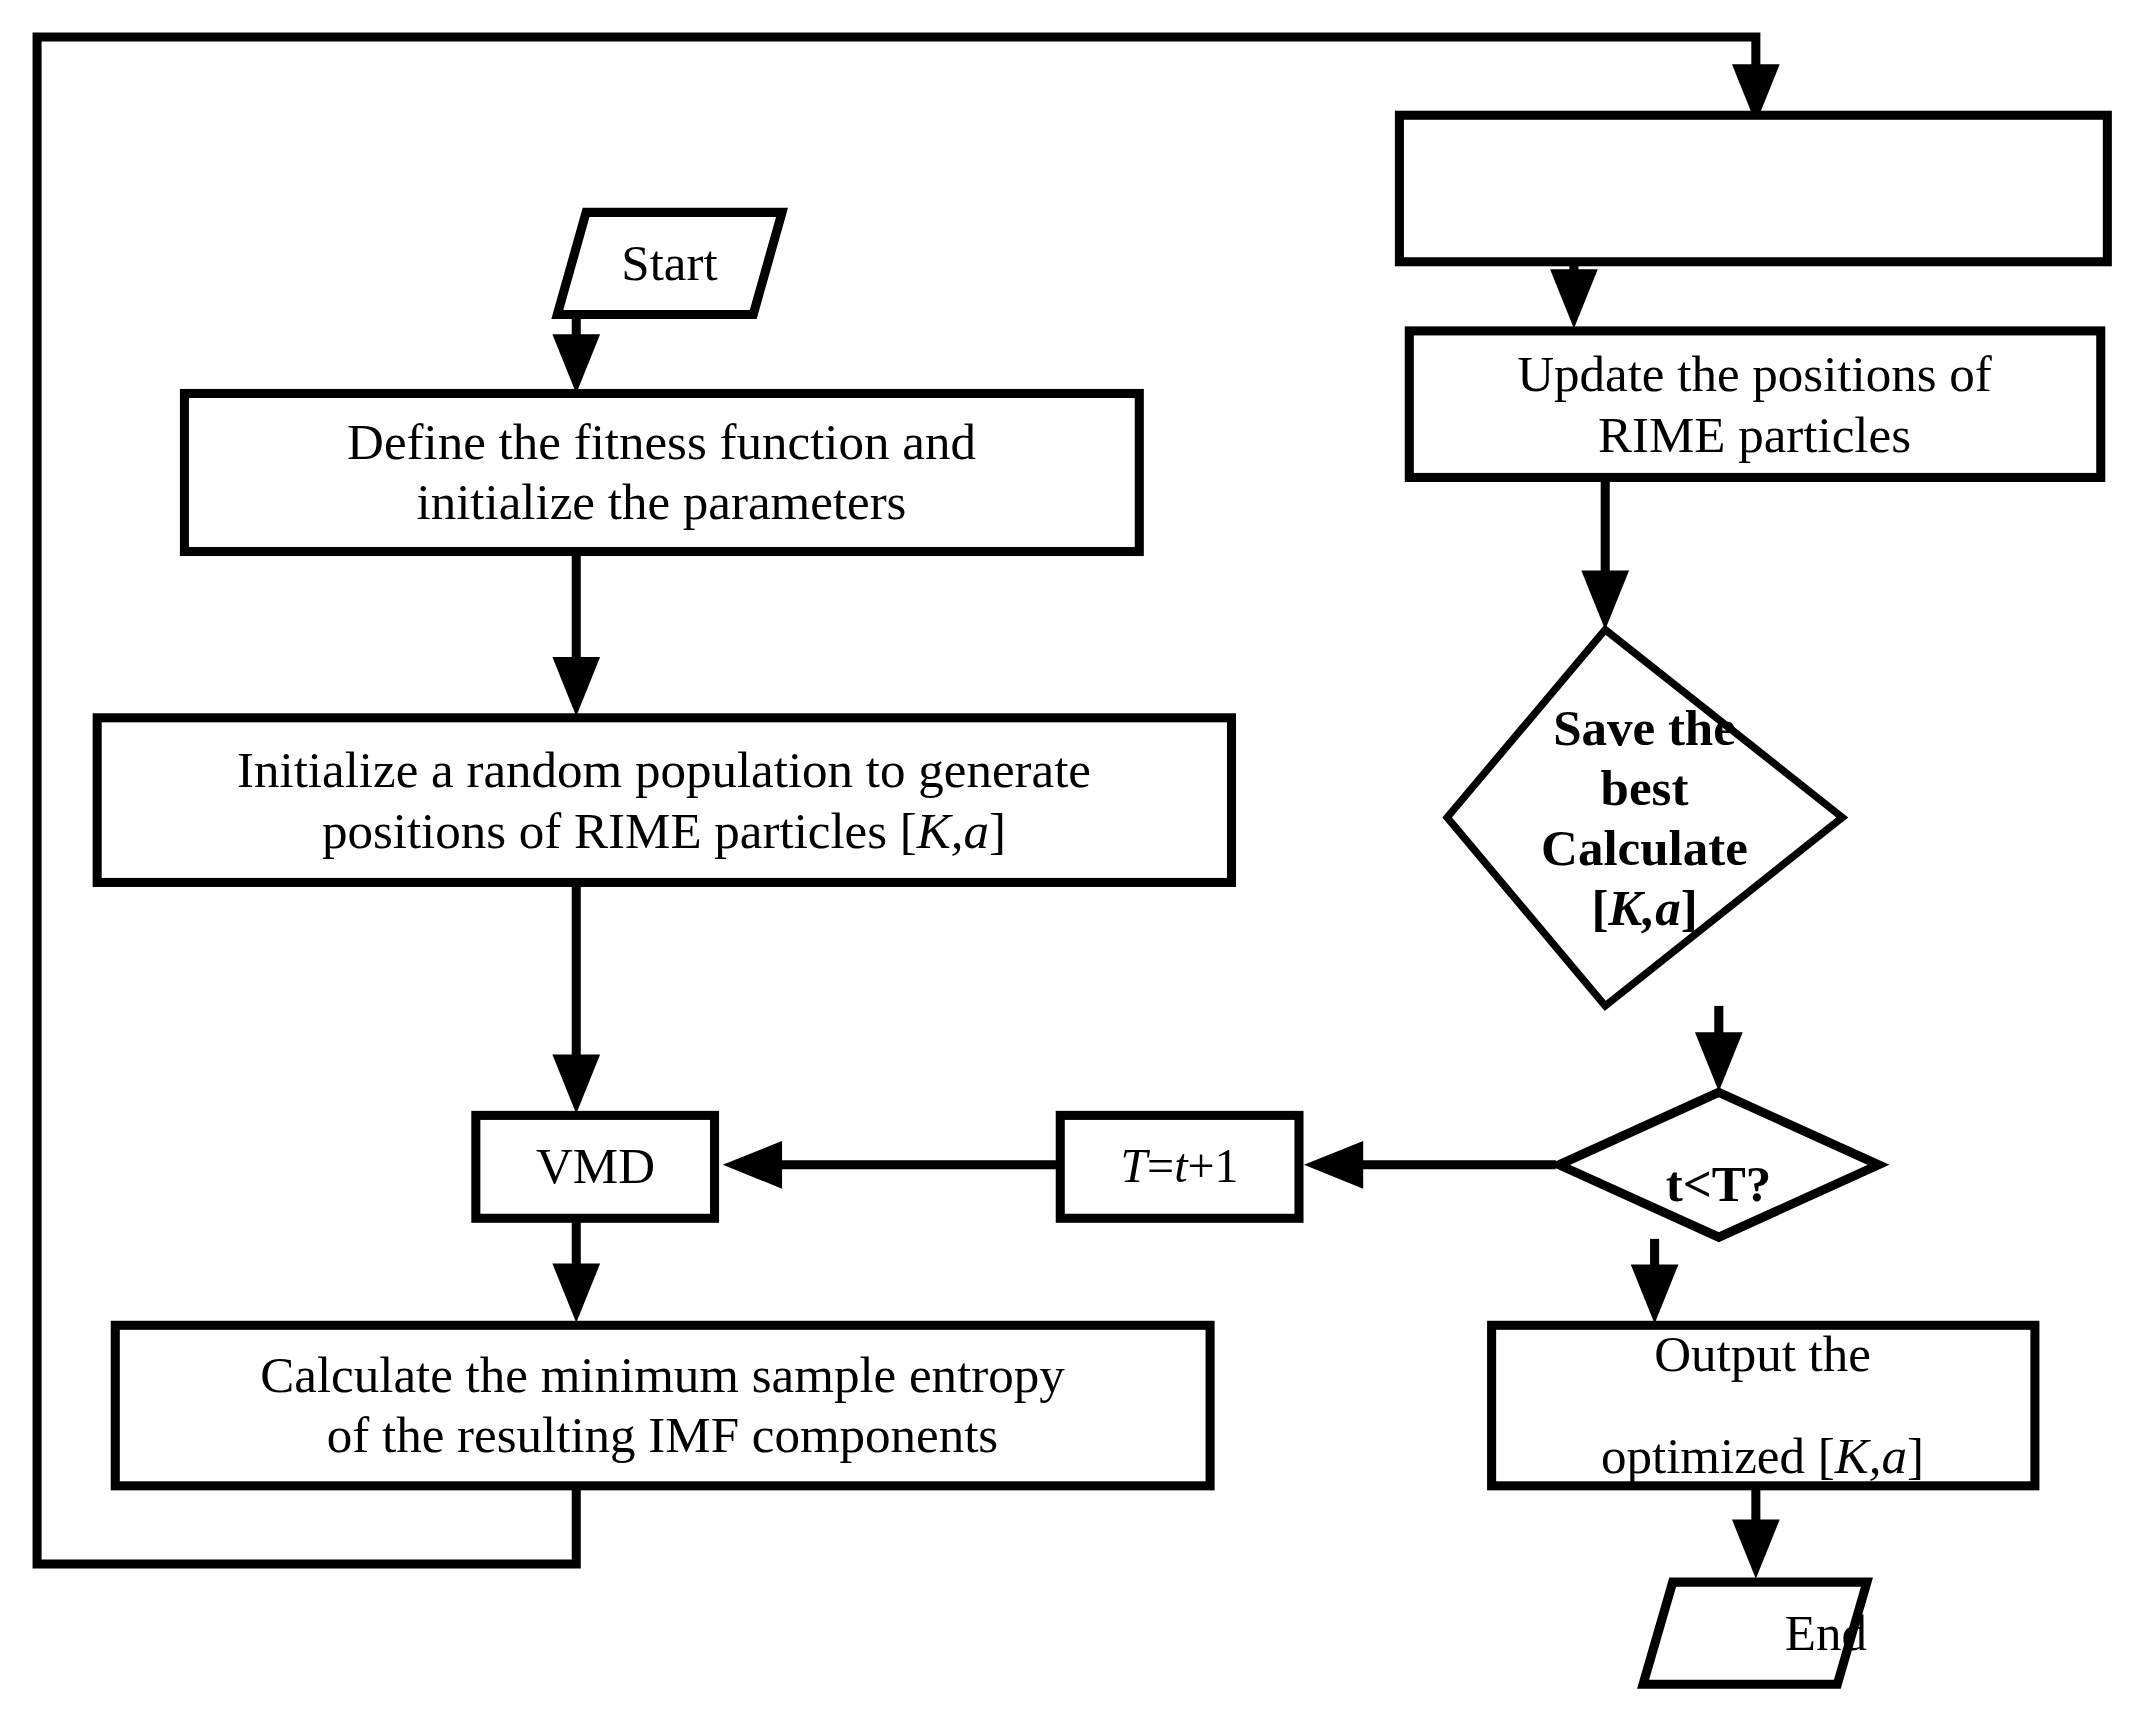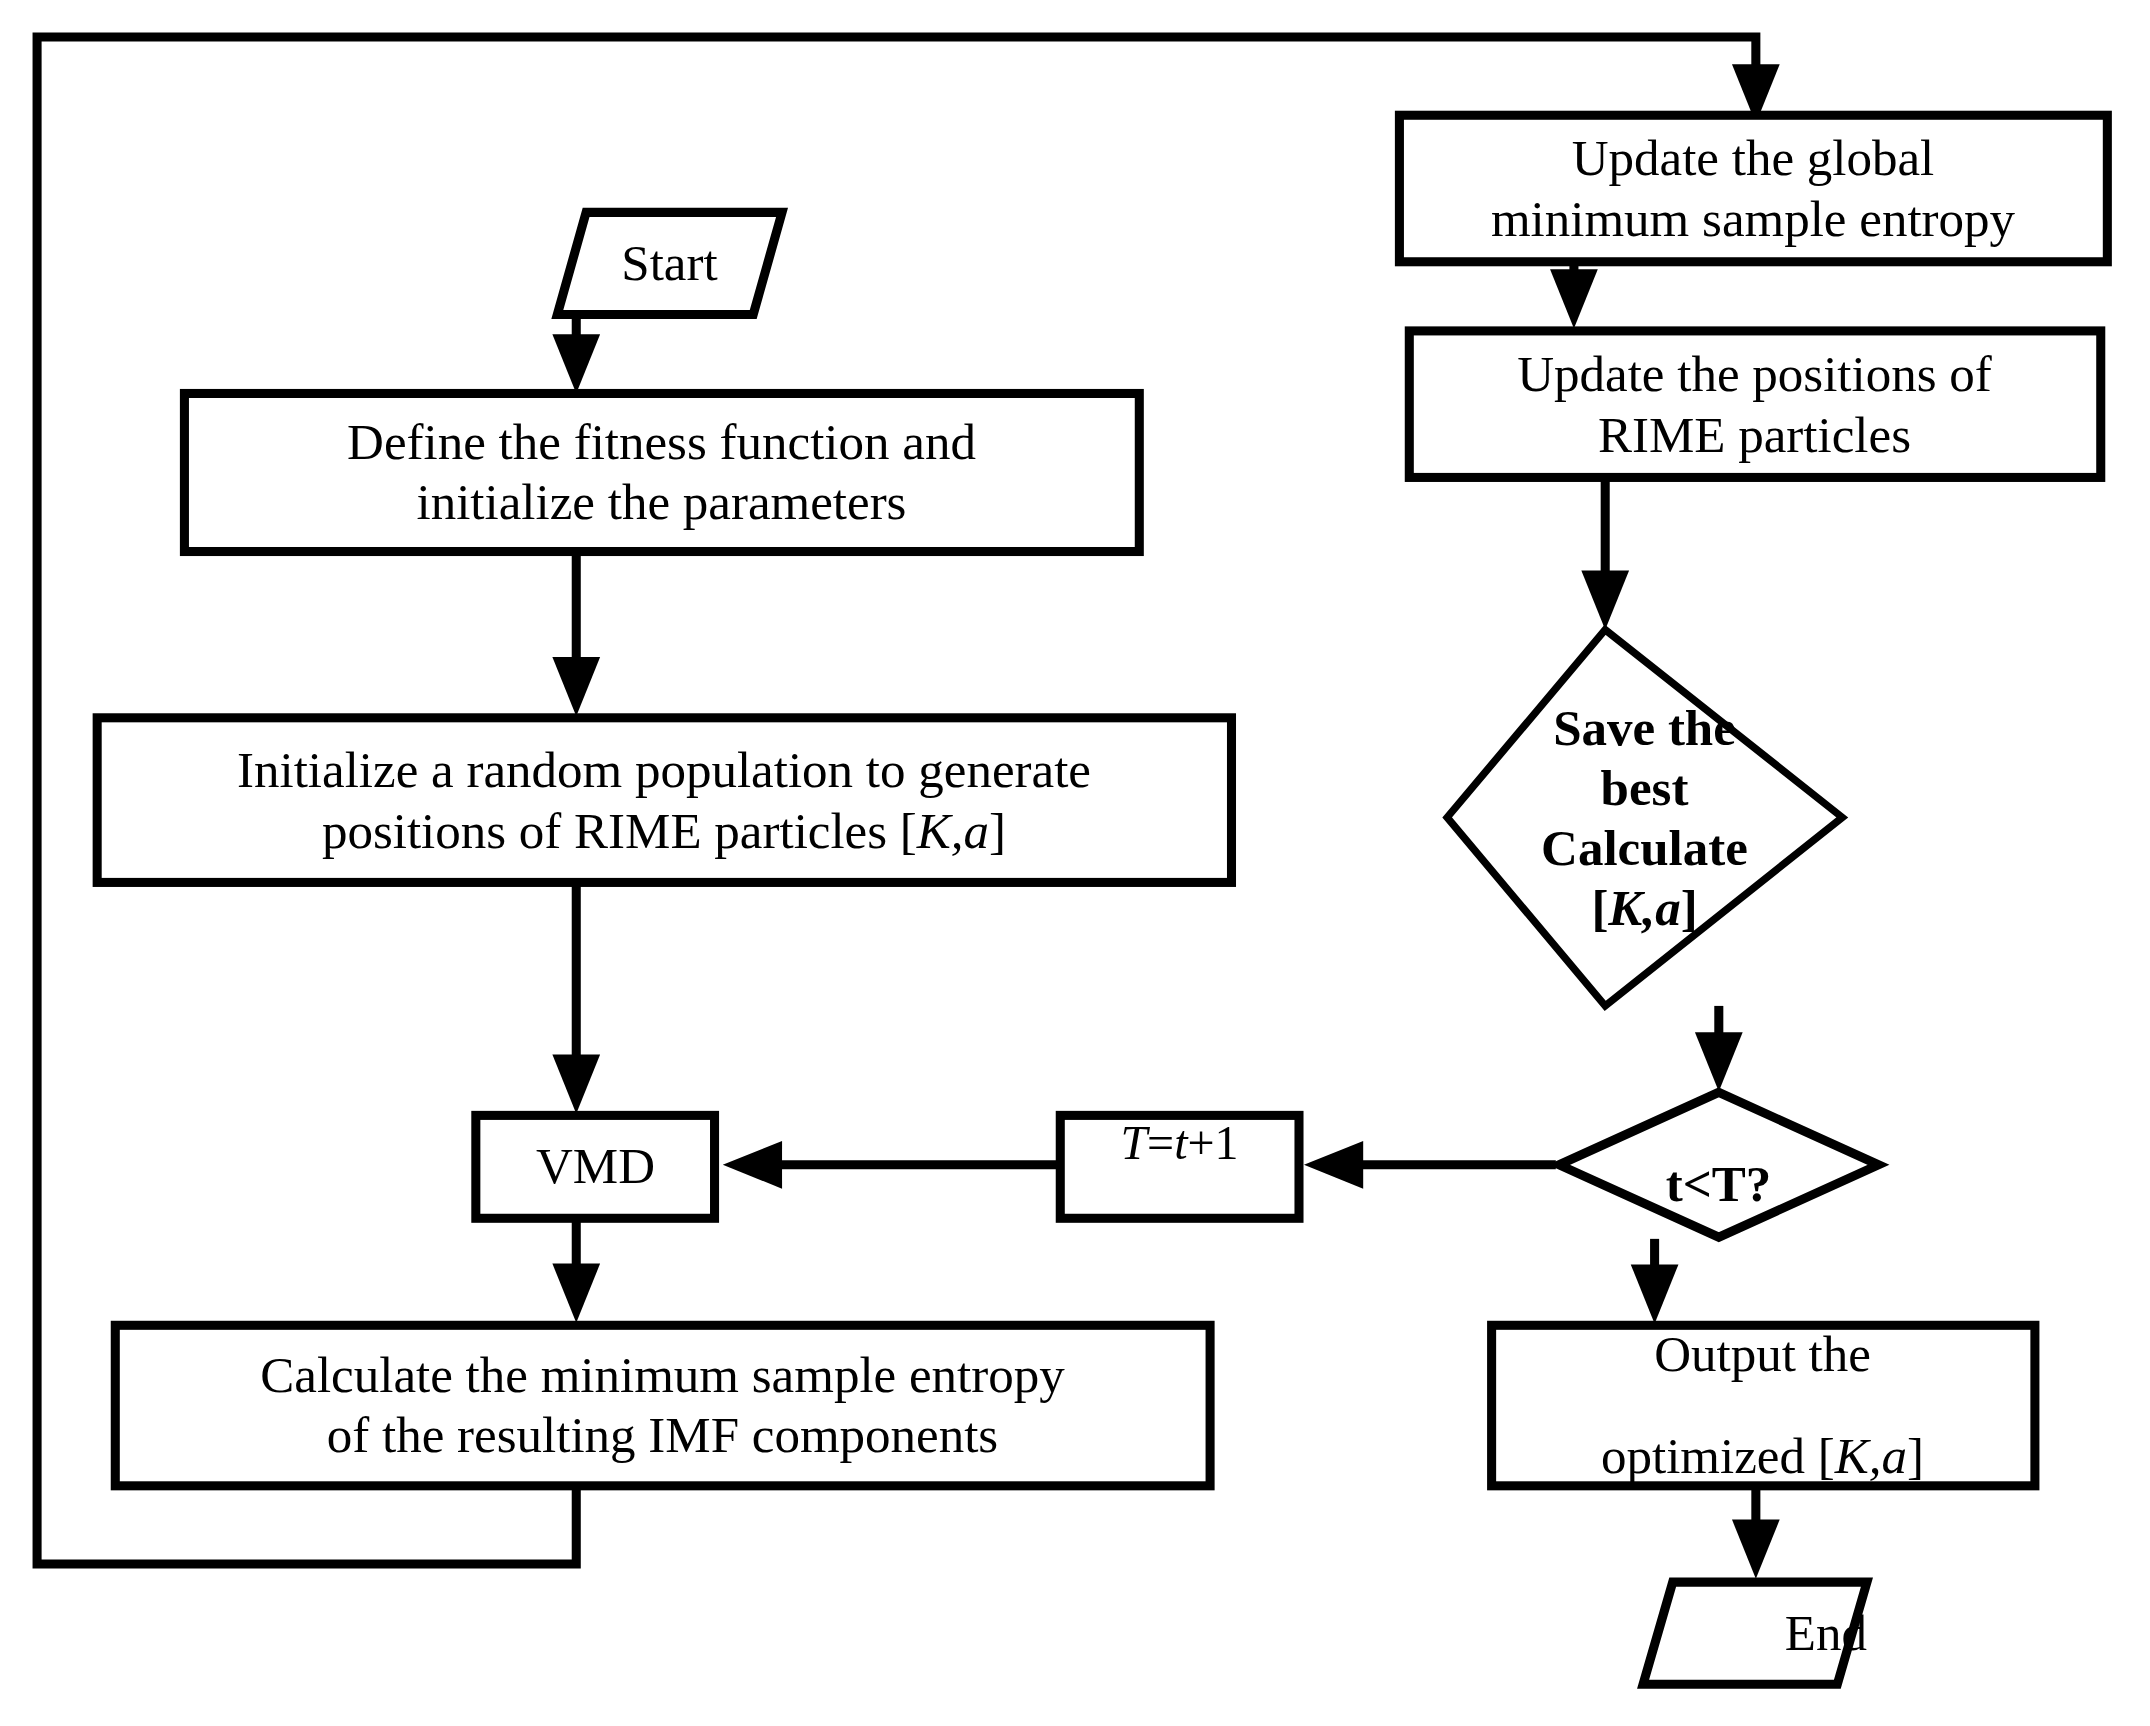--- a/index.html
+++ b/index.html
@@ -162,33 +162,29 @@
 
   <div class="node-text t-box" style="left:97px; top:718px; width:1134px; height:165px; flex-direction:column;">
     <span>Initialize a random population to generate</span>
     <span><span>positions of RIME particles [</span><span class="ital">K</span><span class="ital">,</span><span class="ital">a</span><span>]</span></span>
   </div>
 
   <div class="node-text t-box" style="left:476px; top:1115px; width:239px; height:103px;">
     <span>VMD</span>
   </div>
 
-  <div class="node-text t-small" style="left:1060px; top:1092px; width:239px; height:103px;text-align:center;">
+  <div class="node-text t-small" style="left:1060px; top:1115px; width:239px; height:103px;text-align:center;">
     <span><span class="ital">T</span><span>=</span><span class="ital">t</span><span>+1</span></span>
   </div>
 
   <div class="node-text t-box" style="left:115px; top:1325px; width:1095px; height:160px;">
     <span>Calculate the minimum sample entropy
 of the resulting IMF components</span>
   </div>
 
-  <div class="node-text t-box" style="left:1399px; top:115px; width:708px; height:147px;">
-    <span>Update the global
-minimum sample entropy</span>
-  </div>
 
   <div class="node-text t-box" style="left:1409px; top:331px; width:691px; height:147px;">
     <span>Update the positions of
 RIME particles</span>
   </div>
 
   <div class="node-text t-diamond" style="left:1447px; top:630px; width:395px; height:376px; flex-direction:column; justify-content:center;">
     <span>Save the</span>
     <span>best</span>
     <span>Calculate</span>

